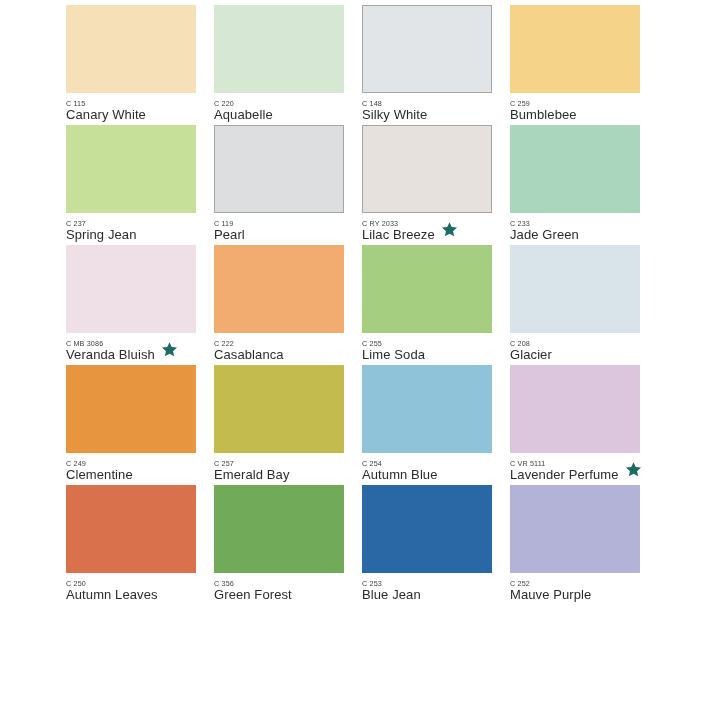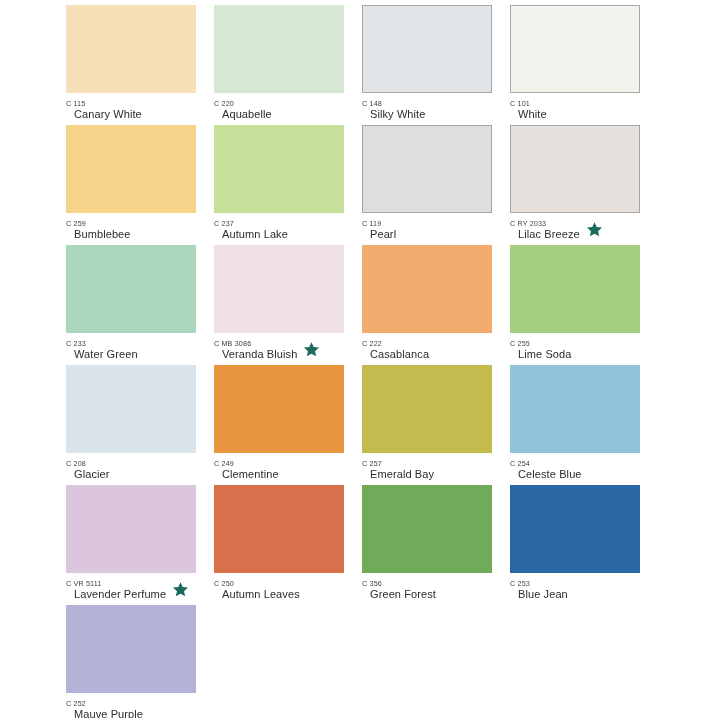--- a/index.html
+++ b/index.html
@@ -57,26 +57,25 @@
 
   .swatch-code {
     font-size: 7.2px;
     line-height: 10px;
     color: #3f3f3f;
     letter-spacing: 0.15px;
     white-space: nowrap;
   }
 
   .swatch-name {
-    font-size: 11px;
+    font-size: 13px;
     line-height: 11px;
     color: #2b2b2b;
     letter-spacing: 0.1px;
     white-space: nowrap;
-    margin-left: 8px;
   }
 
   .star-icon {
     margin-left: 6px;
     margin-top: 2px;
     flex: 0 0 auto;
     line-height: 0;
   }
 </style>
 </head>
@@ -104,43 +103,34 @@
     <div class="swatch-cell">
       <div class="swatch-chip bordered" style="background: rgb(226, 229, 231); border-color: rgb(166, 166, 166);"></div>
       <div class="swatch-meta">
         <div class="swatch-text">
           <div class="swatch-code">C 148</div>
           <div class="swatch-name">Silky White</div>
         </div>
       </div>
     </div>
     <div class="swatch-cell">
-      <div class="swatch-chip bordered" style="background: rgb(244, 242, 237); border-color: rgb(166, 166, 166);"></div>
-      <div class="swatch-meta">
-        <div class="swatch-text">
-          <div class="swatch-code">C 101</div>
-          <div class="swatch-name">White</div>
-        </div>
-      </div>
-    </div>
-    <div class="swatch-cell">
       <div class="swatch-chip" style="background: rgb(245, 212, 137);"></div>
       <div class="swatch-meta">
         <div class="swatch-text">
           <div class="swatch-code">C 259</div>
           <div class="swatch-name">Bumblebee</div>
         </div>
       </div>
     </div>
     <div class="swatch-cell">
       <div class="swatch-chip" style="background: rgb(198, 224, 154);"></div>
       <div class="swatch-meta">
         <div class="swatch-text">
           <div class="swatch-code">C 237</div>
-          <div class="swatch-name">Autumn Lake</div>
+          <div class="swatch-name">Spring Jean</div>
         </div>
       </div>
     </div>
     <div class="swatch-cell">
       <div class="swatch-chip bordered" style="background: rgb(221, 222, 223); border-color: rgb(166, 166, 166);"></div>
       <div class="swatch-meta">
         <div class="swatch-text">
           <div class="swatch-code">C 119</div>
           <div class="swatch-name">Pearl</div>
         </div>
@@ -156,21 +146,21 @@
         <span class="star-icon"><svg width="17" height="17" viewBox="0 0 24 24" aria-hidden="true">
             <path fill="#1d6b5f" d="M12 1.6l3.1 6.9 7.5.8-5.6 5 1.6 7.4-6.6-3.8-6.6 3.8 1.6-7.4-5.6-5 7.5-.8z"></path>
           </svg></span>
       </div>
     </div>
     <div class="swatch-cell">
       <div class="swatch-chip" style="background: rgb(169, 214, 189);"></div>
       <div class="swatch-meta">
         <div class="swatch-text">
           <div class="swatch-code">C 233</div>
-          <div class="swatch-name">Water Green</div>
+          <div class="swatch-name">Jade Green</div>
         </div>
       </div>
     </div>
     <div class="swatch-cell">
       <div class="swatch-chip" style="background: rgb(239, 223, 231);"></div>
       <div class="swatch-meta">
         <div class="swatch-text">
           <div class="swatch-code">C MB 3086</div>
           <div class="swatch-name">Veranda Bluish</div>
         </div>
@@ -222,21 +212,21 @@
           <div class="swatch-code">C 257</div>
           <div class="swatch-name">Emerald Bay</div>
         </div>
       </div>
     </div>
     <div class="swatch-cell">
       <div class="swatch-chip" style="background: rgb(142, 195, 217);"></div>
       <div class="swatch-meta">
         <div class="swatch-text">
           <div class="swatch-code">C 254</div>
-          <div class="swatch-name">Celeste Blue</div>
+          <div class="swatch-name">Autumn Blue</div>
         </div>
       </div>
     </div>
     <div class="swatch-cell">
       <div class="swatch-chip" style="background: rgb(220, 198, 221);"></div>
       <div class="swatch-meta">
         <div class="swatch-text">
           <div class="swatch-code">C VR 5111</div>
           <div class="swatch-name">Lavender Perfume</div>
         </div>

